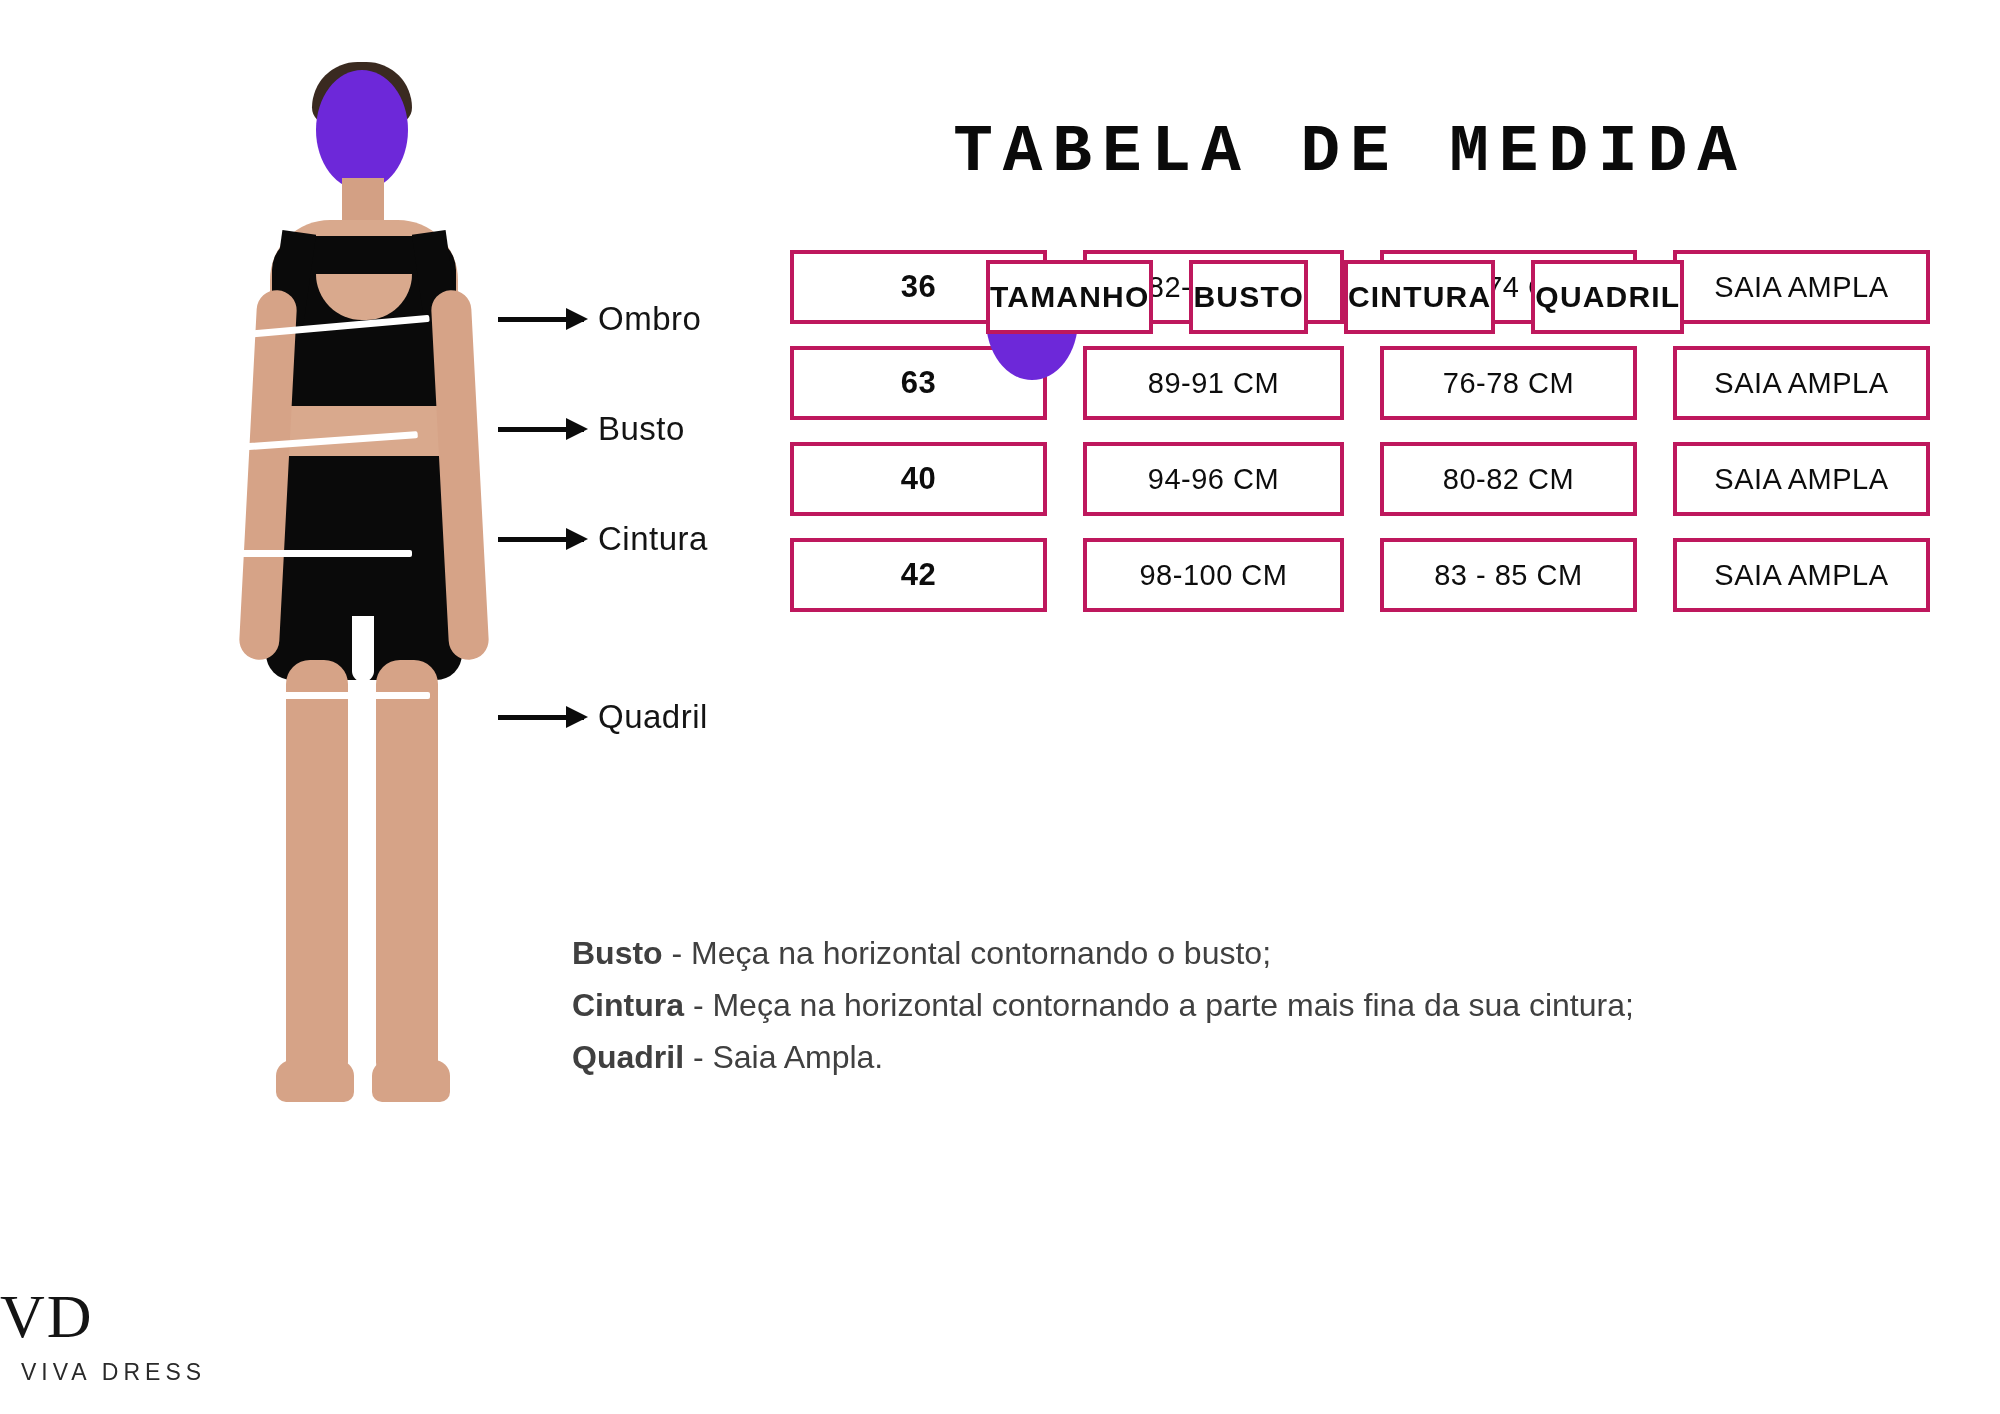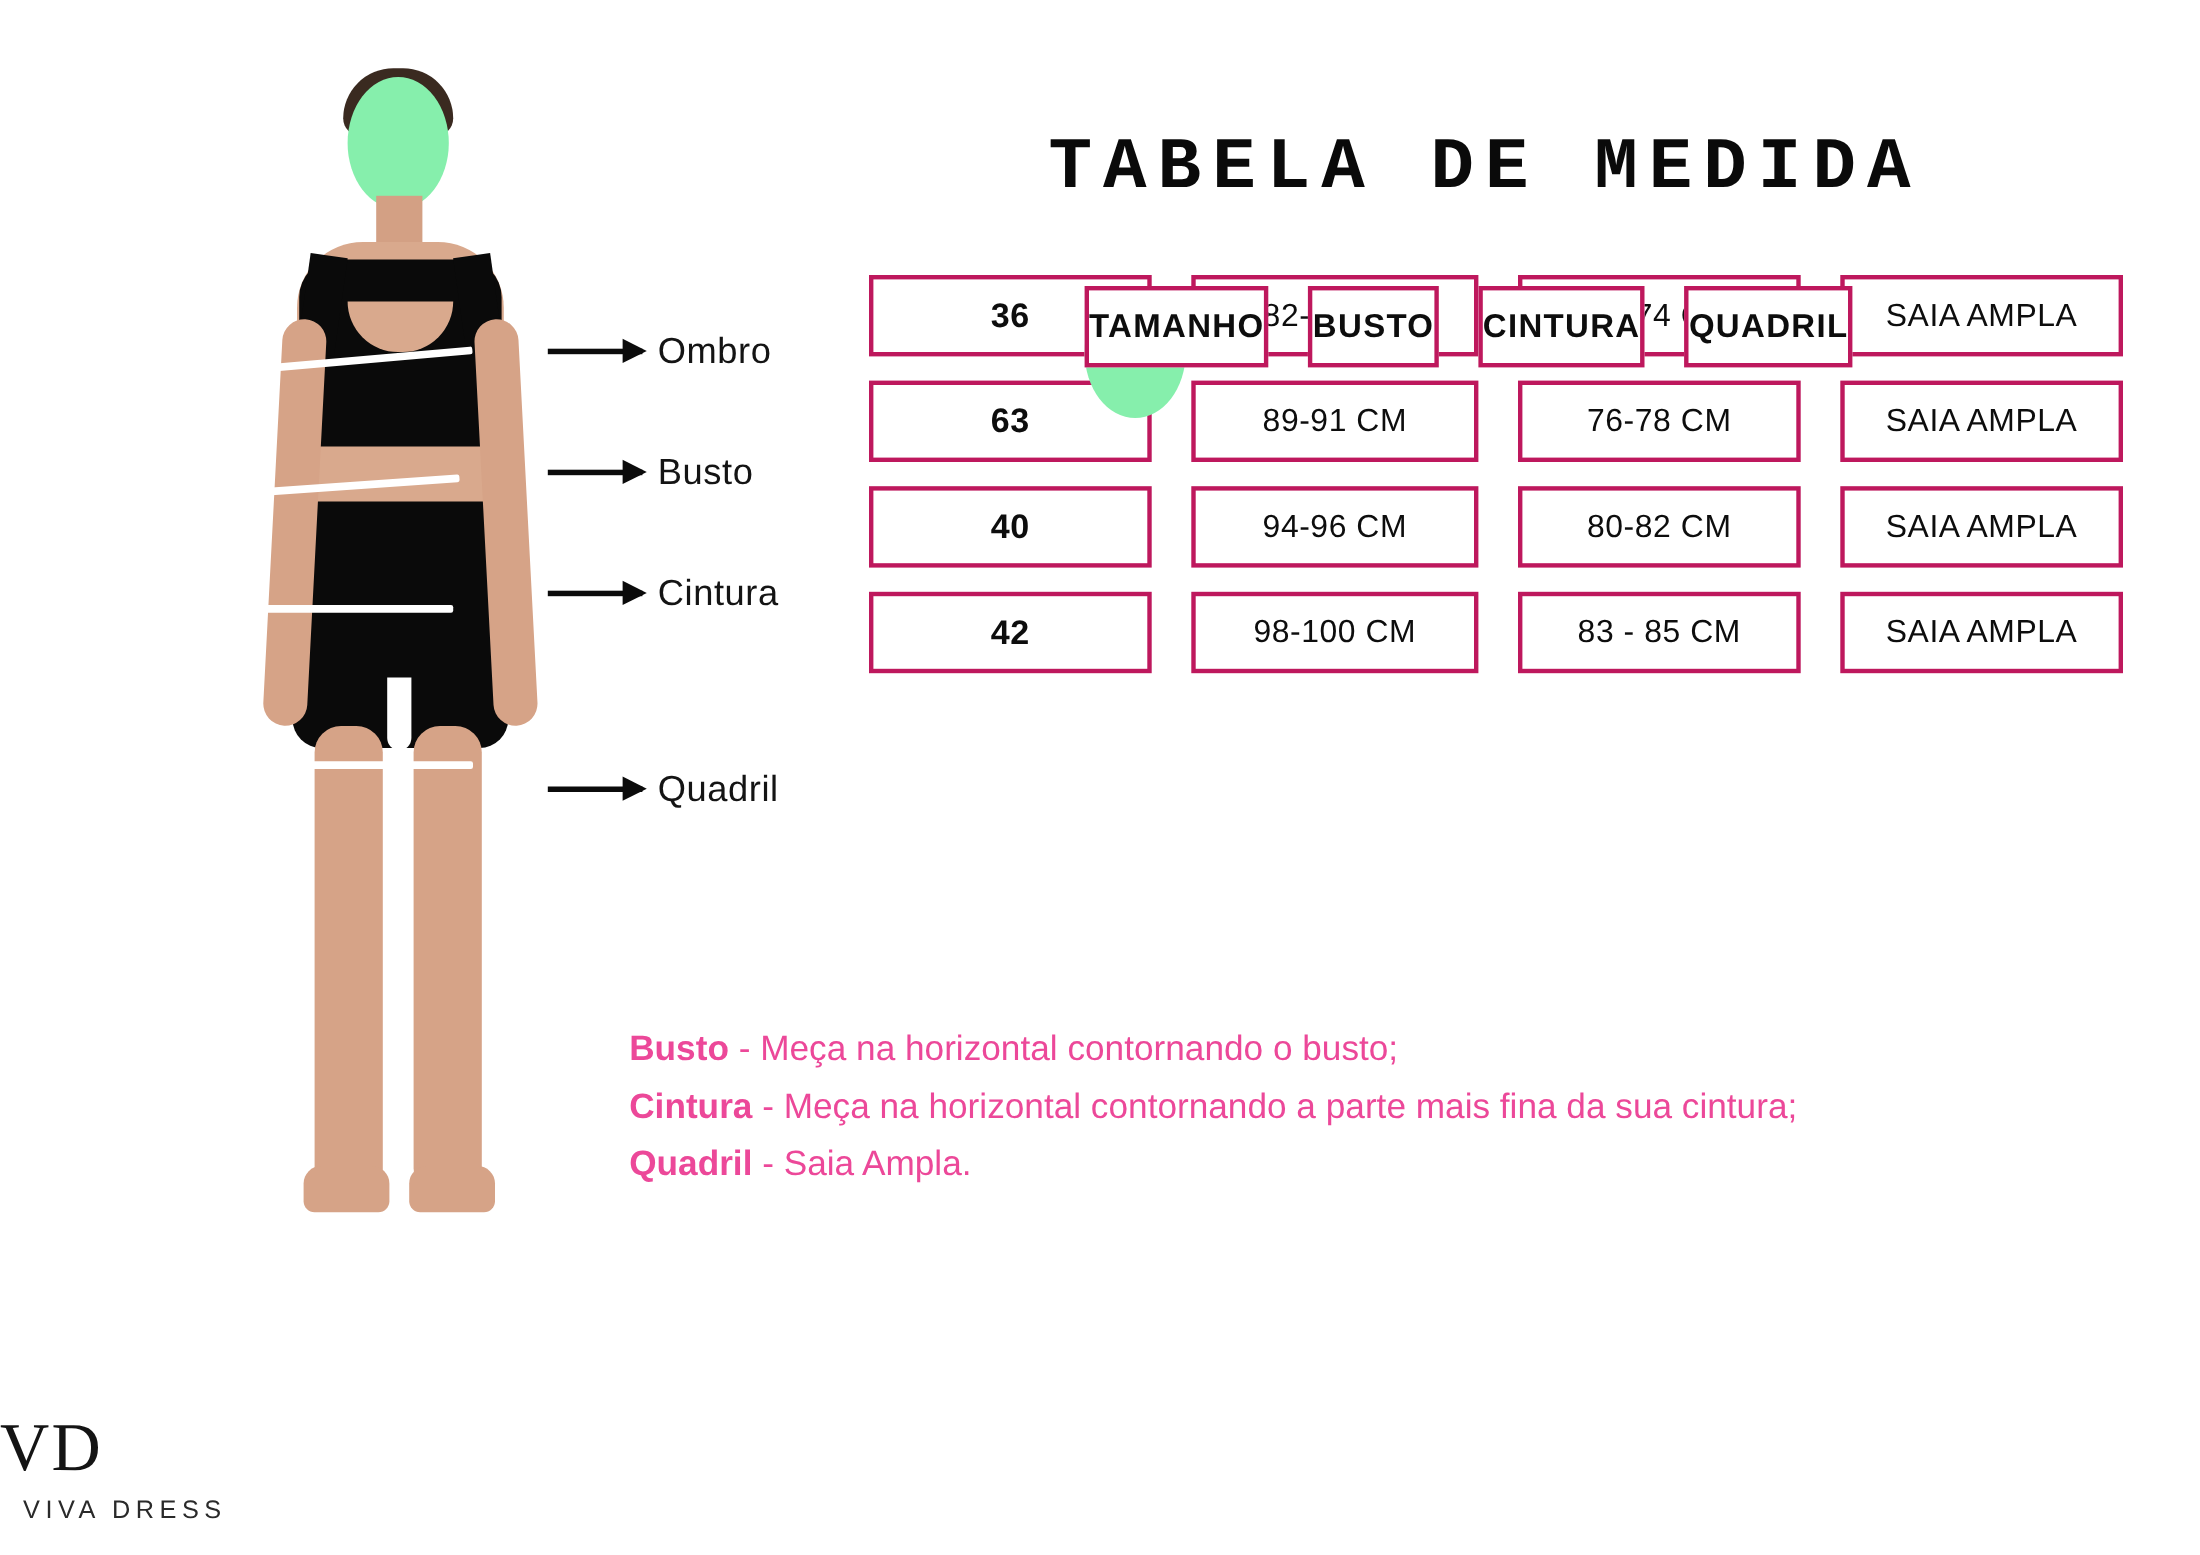--- a/index.html
+++ b/index.html
@@ -33,21 +33,21 @@
     height: 1300px;
   }
 
   
   .head {
     position: absolute;
     left: 196px;
     top: 10px;
     width: 92px;
     height: 120px;
-    background: #86efac;
+    background: #6d28d9;
     border-radius: 46px / 60px;
   }
   .hair {
     position: absolute;
     left: 192px;
     top: 2px;
     width: 100px;
     height: 62px;
     background: #3a2a20;
     border-radius: 50px 50px 18px 18px;
@@ -271,21 +271,21 @@
   .trow.body .cell.c-size { font-weight: bold; font-size: 31px; }
 
   
   .notes {
     position: absolute;
     left: 572px;
     top: 930px;
     width: 1380px;
     font-size: 32px;
     line-height: 1.44;
-    color: #ec4899;
+    color: #404040;
   }
   .notes p { margin: 0 0 6px 0; }
   .notes b { font-weight: bold; }
 
   
   .footer {
     position: absolute;
     left: 0;
     right: 0;
     bottom: 28px;

